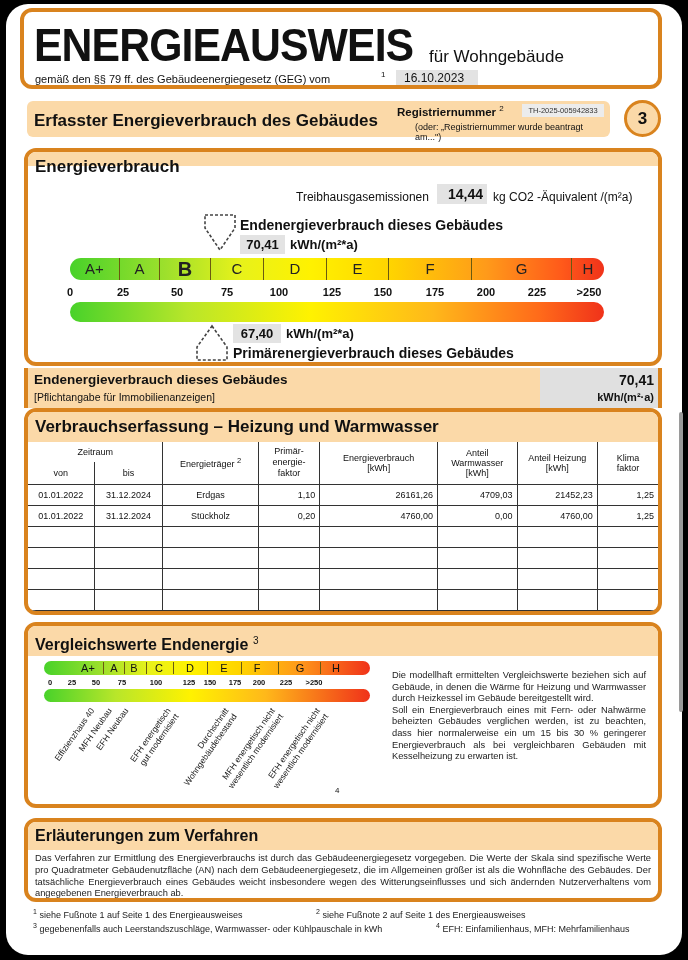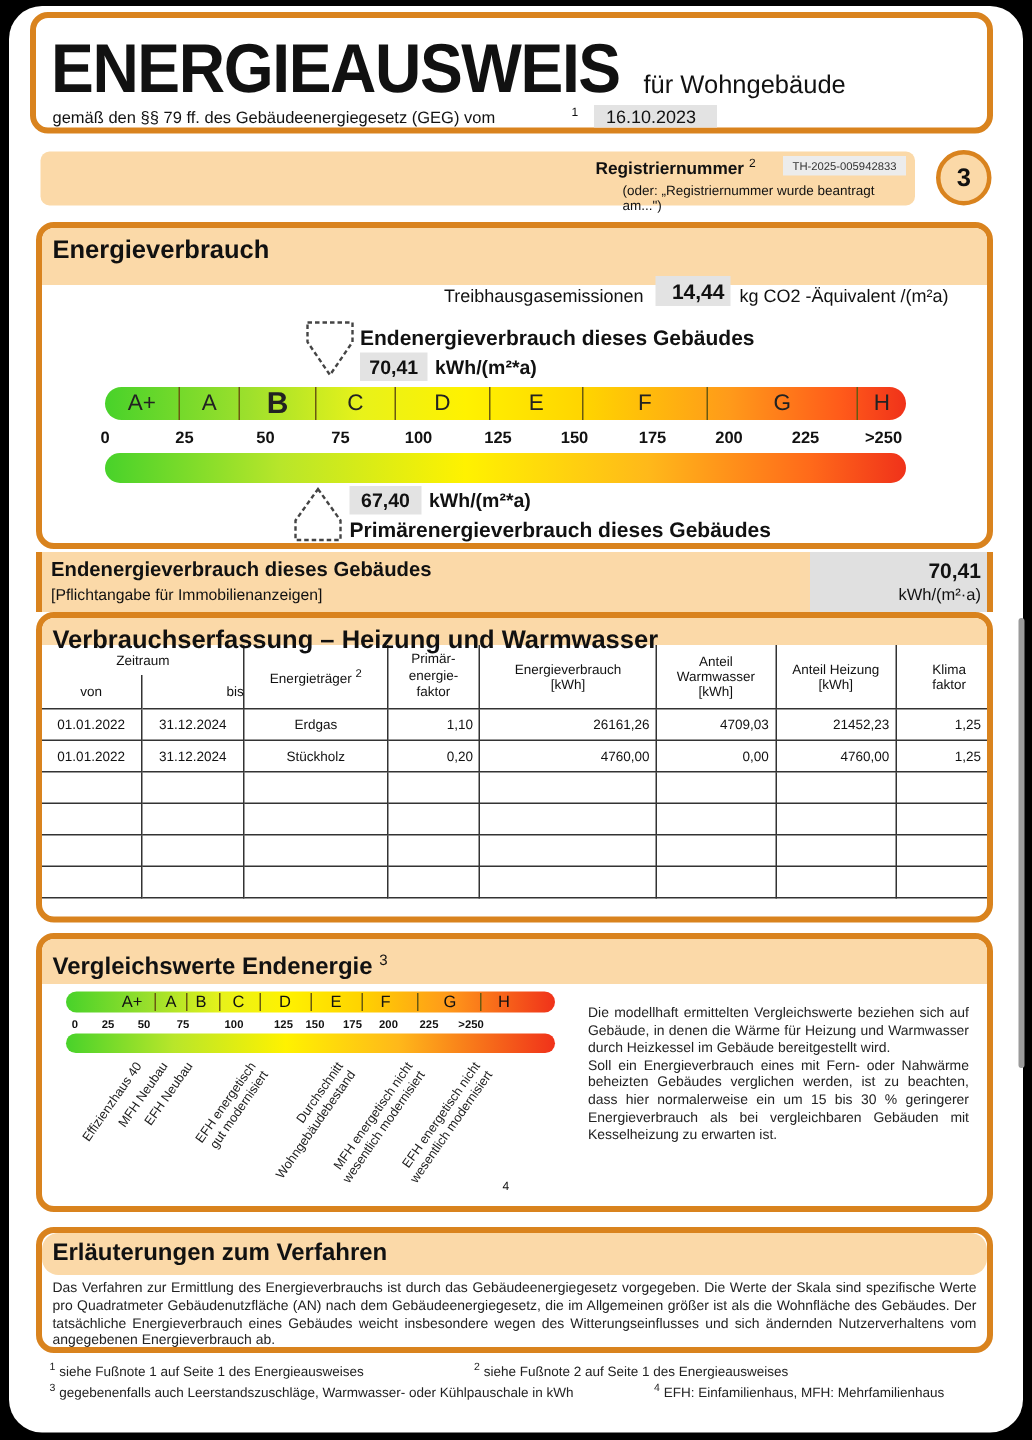--- a/index.html
+++ b/index.html
@@ -22,21 +22,21 @@
   .reg { position: absolute; left: 27px; top: 101px; width: 583px; height: 36px; background: #fbd9a8; border-radius: 6px; }
   .reg-title { position: absolute; left: 7px; top: 10px; font-size: 17px; font-weight: bold; }
   .reg-label { position: absolute; left: 370px; top: 3px; font-size: 11.5px; font-weight: bold; }
   .reg-label sup { font-size: 8px; font-weight: normal; }
   .reg-num { position: absolute; left: 495px; top: 3px; width: 82px; height: 13px; background: #ececec; font-size: 7.5px; line-height: 13px; text-align: center; color: #333; }
   .reg-note { position: absolute; left: 370px; top: 21px; font-size: 9px; margin-left: 18px; }
   .page-badge { position: absolute; left: 624px; top: 100px; width: 37px; height: 37px; border-radius: 50%; border: 3px solid #d9831e; background: #fbd9a8; font-size: 17px; font-weight: bold; text-align: center; line-height: 31px; }
 
   
   .ev { left: 24px; top: 148px; width: 638px; height: 218px; }
-  .ev .box-head { height: 38px; font-size: 17px; line-height: 30px; }
+  .ev .box-head { height: 14px; font-size: 17px; line-height: 30px; }
   .thg-label { position: absolute; left: 268px; top: 38px; font-size: 12px; }
   .thg-val { position: absolute; left: 409px; top: 32px; width: 50px; height: 20px; background: #e3e3e3; font-weight: bold; font-size: 14px; text-align: right; padding-right: 4px; line-height: 20px; }
   .thg-unit { position: absolute; left: 465px; top: 38px; font-size: 12px; }
   .end-label { position: absolute; left: 212px; top: 65px; font-size: 14px; font-weight: bold; }
   .end-val { position: absolute; left: 212px; top: 83px; width: 45px; height: 19px; background: #e3e3e3; font-size: 13px; font-weight: bold; text-align: center; line-height: 19px; }
   .end-unit { position: absolute; left: 262px; top: 85px; font-size: 13px; font-weight: bold; }
   .arrow-down { position: absolute; left: 174px; top: 60px; }
   .arrow-up { position: absolute; left: 166px; top: 171px; }
 
   .scale { position: absolute; left: 42px; top: 106px; width: 534px; height: 22px; border-radius: 11px; background: linear-gradient(90deg,#48d22a 0%,#9ee02c 18%,#e8f21a 32%,#fff200 45%,#ffd400 60%,#ff9a1a 78%,#ff5a1a 92%,#f0321a 100%); display: flex; }
@@ -47,50 +47,50 @@
   .bar2 { position: absolute; left: 42px; top: 150px; width: 534px; height: 20px; border-radius: 10px; background: linear-gradient(90deg,#48d22a 0%,#b8e62a 22%,#fff200 45%,#ffb81a 68%,#ff6a1a 88%,#f0321a 100%); }
   .prim-val { position: absolute; left: 205px; top: 172px; width: 48px; height: 19px; background: #e3e3e3; font-size: 13px; font-weight: bold; text-align: center; line-height: 19px; }
   .prim-unit { position: absolute; left: 258px; top: 174px; font-size: 13px; font-weight: bold; }
   .prim-label { position: absolute; left: 205px; top: 193px; font-size: 14px; font-weight: bold; }
 
   .pflicht { position: absolute; left: 24px; top: 368px; width: 638px; height: 40px; background: #fbd9a8; border-left: 4px solid #d9831e; border-right: 4px solid #d9831e; }
   .pf-title { position: absolute; left: 6px; top: 4px; font-size: 13.5px; font-weight: bold; }
   .pf-sub { position: absolute; left: 6px; top: 23px; font-size: 10.5px; }
   .pf-valbox { position: absolute; left: 512px; top: 0; width: 118px; height: 40px; background: #e0e0e0; text-align: right; padding-right: 4px; }
   .pf-val { display: block; font-size: 14px; font-weight: bold; margin-top: 4px; }
-  .pf-unit { display: block; font-size: 11px; font-weight: normal; margin-top: 3px; padding-left: 20px; }
+  .pf-unit { display: block; font-size: 11px; font-weight: bold; margin-top: 3px; padding-left: 20px; }
 
   
   .vf { left: 24px; top: 408px; width: 638px; height: 207px; }
-  .vf .box-head { height: 18px; font-size: 17px; line-height: 30px; }
+  .vf .box-head { height: 30px; font-size: 17px; line-height: 30px; }
   table.vt { border-collapse: collapse; width: 100%; font-size: 9px; }
   table.vt td, table.vt th { border: 1px solid #333; font-weight: normal; text-align: center; }
   table.vt tr:first-child th { border-top: none; }
   table.vt th:first-child, table.vt td:first-child { border-left: none; }
-  table.vt th:last-child, table.vt td:last-child { border-right: none; text-align: right; }
+  table.vt th:last-child, table.vt td:last-child { border-right: none; }
   table.vt td { height: 21px; }
   table.vt td.num { text-align: right; padding-right: 4px; }
 
   
   .vw { left: 24px; top: 622px; width: 638px; height: 186px; }
   .vw .box-head { height: 30px; font-size: 16px; line-height: 30px; }
   .vw .box-head sup { font-size: 10px; font-weight: normal; }
   .scale2 { position: absolute; left: 16px; top: 35px; width: 326px; height: 14px; border-radius: 7px; background: linear-gradient(90deg,#48d22a 0%,#9ee02c 18%,#e8f21a 32%,#fff200 45%,#ffd400 60%,#ff9a1a 78%,#f0321a 100%); }
   .scale2 span { position: absolute; top: 0; font-size: 11px; line-height: 14px; transform: translateX(-50%); }
   .scale2 i { position: absolute; top: 1px; width: 1px; height: 12px; background: #6a5a10; }
   .ticks2 { position: absolute; left: 16px; top: 52px; width: 326px; height: 10px; font-size: 7.5px; font-weight: bold; }
   .ticks2 span { position: absolute; transform: translateX(-50%); }
   .bar3 { position: absolute; left: 16px; top: 63px; width: 326px; height: 13px; border-radius: 7px; background: linear-gradient(90deg,#48d22a 0%,#b8e62a 22%,#fff200 45%,#ffb81a 68%,#f0321a 100%); }
   .rot { position: absolute; font-size: 8.5px; line-height: 10px; transform: rotate(-55deg); transform-origin: right top; white-space: nowrap; text-align: right; color: #222; }
   .fn4 { position: absolute; left: 307px; top: 160px; font-size: 8px; }
   .vw-text { position: absolute; left: 364px; top: 44px; width: 254px; font-size: 9.3px; line-height: 11.6px; text-align: justify; color: #222; }
 
   
   .er { left: 24px; top: 818px; width: 638px; height: 84px; }
-  .er .box-head { height: 28px; font-size: 16px; line-height: 28px; border-radius: 11px; }
+  .er .box-head { height: 28px; font-size: 16px; line-height: 28px; }
   .er-text { padding: 3px 7px; font-size: 9.3px; line-height: 11.8px; text-align: justify; color: #222; }
 
   .foot { position: absolute; left: 33px; font-size: 9px; color: #222; }
   .foot sup { font-size: 7px; }
 </style>
 </head>
 <body>
 
 <div class="paper">
 </div>
@@ -98,20 +98,21 @@
 
 <div class="box hdr">
   <div class="title">ENERGIEAUSWEIS</div>
   <div class="subtitle">für Wohngebäude</div>
   <div class="geg">gemäß den §§ 79 ff. des Gebäudeenergiegesetz (GEG) vom</div>
   <div class="geg-sup">1</div>
   <div class="geg-date">16.10.2023</div>
 </div>
 
 <div class="reg">
+  <div class="reg-title">Erfasster Energieverbrauch des Gebäudes</div>
   <div class="reg-label"><span>Registriernummer</span> <sup>2</sup></div>
   <div class="reg-num">TH-2025-005942833</div>
   <div class="reg-note">(oder: „Registriernummer wurde beantragt am...")</div>
 </div>
 <div class="page-badge">3</div>
 
 <div class="box ev">
   <div class="box-head">Energieverbrauch</div>
   <div class="thg-label">Treibhausgasemissionen</div>
   <div class="thg-val">14,44</div>

